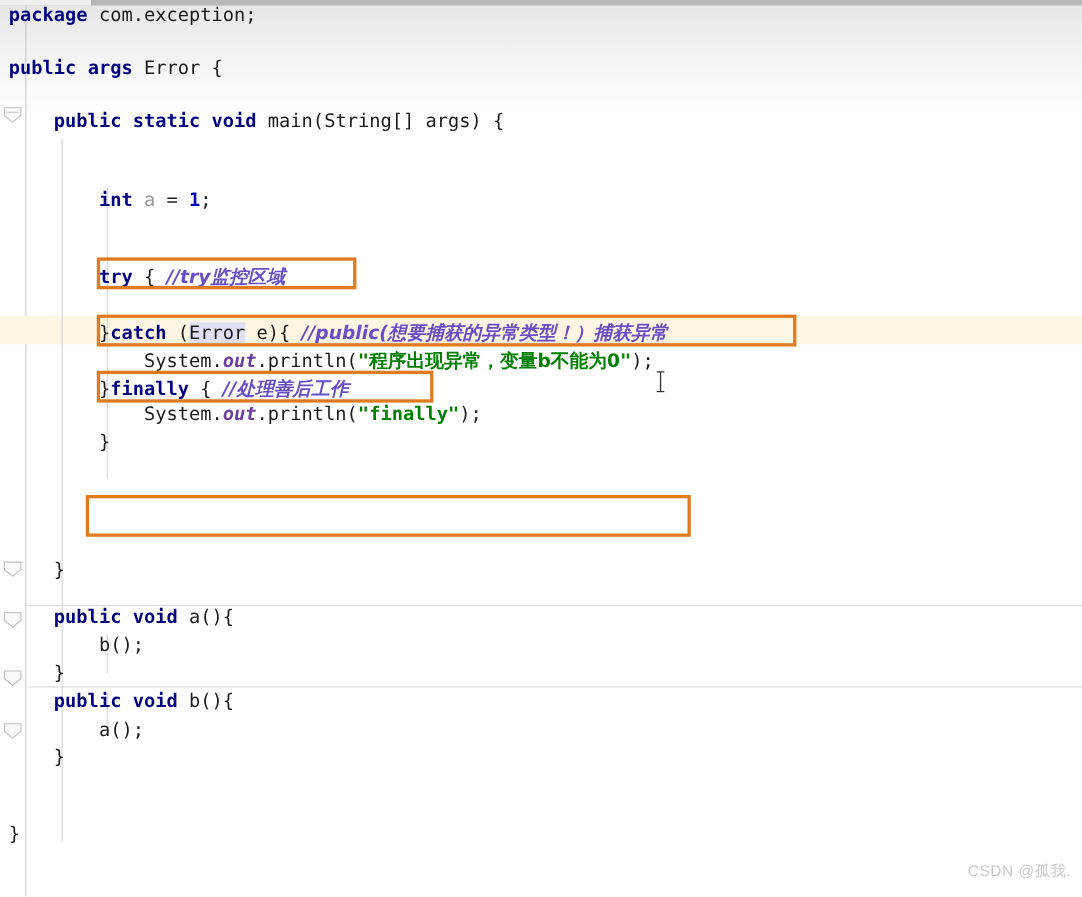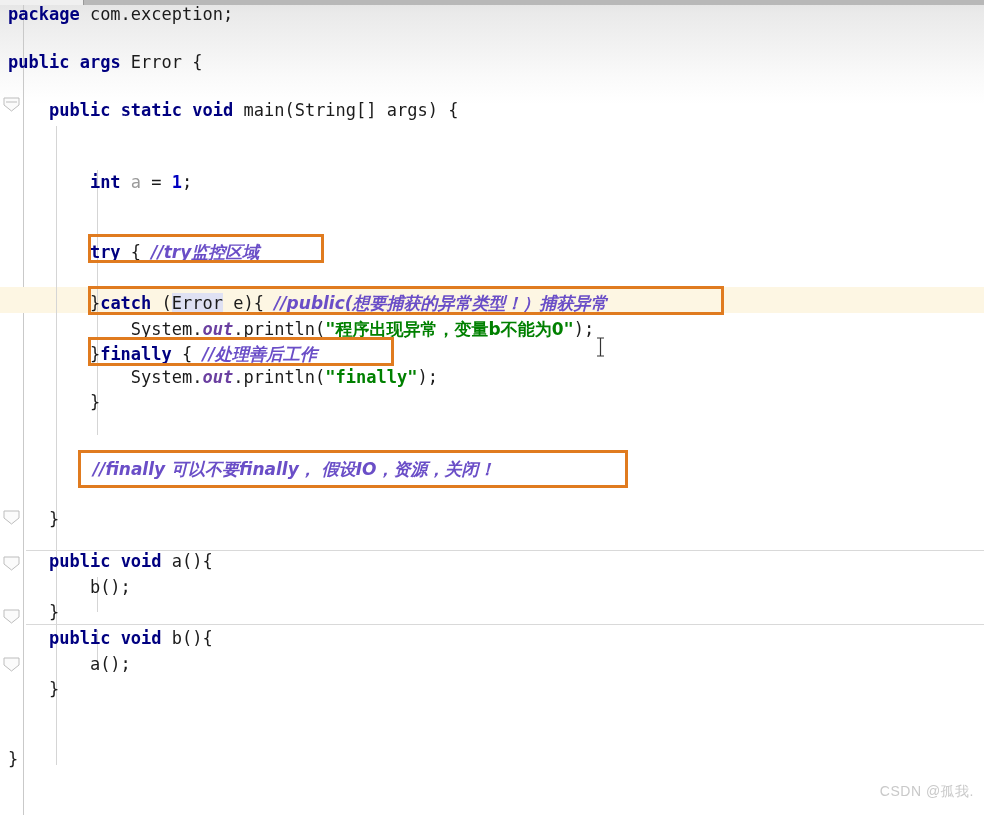--- a/index.html
+++ b/index.html
@@ -177,21 +177,20 @@
     <div class="ln" style="left:8px;top:290px;"><span>        </span><span class="plain">}</span><span class="kw">catch</span><span class="plain"> (</span><span class="typ hl-ident">Error</span><span class="plain"> e){ </span><span class="cmt cjk">//public(想要捕获的异常类型！）捕获异常</span></div>
 
     <div class="ln" style="left:8px;top:316px;"><span>            </span><span class="plain">System.</span><span class="field">out</span><span class="plain">.println(</span><span class="str">"</span><span class="str cjk">程序出现异常，变量b不能为0</span><span class="str">"</span><span class="plain">);</span></div>
 
     <div class="ln" style="left:8px;top:341px;"><span>        </span><span class="plain">}</span><span class="kw">finally</span><span class="plain"> { </span><span class="cmt cjk">//处理善后工作</span></div>
 
     <div class="ln" style="left:8px;top:364px;"><span>            </span><span class="plain">System.</span><span class="field">out</span><span class="plain">.println(</span><span class="str">"</span><span class="str">finally</span><span class="str">"</span><span class="plain">);</span></div>
 
     <div class="ln" style="left:8px;top:389px;"><span>        </span><span class="plain">}</span></div>
 
-    <div class="bigcmt cjk" style="left:93px;top:456px;">//finally 可以不要finally， 假设IO，资源，关闭！</div>
 
     <div class="ln" style="left:8px;top:506px;"><span>    </span><span class="plain">}</span></div>
 
     <div class="ln" style="left:8px;top:548px;"><span>    </span><span class="kw">public</span><span> </span><span class="kw">void</span><span class="plain"> a(){</span></div>
 
     <div class="ln" style="left:8px;top:574px;"><span>        </span><span class="plain">b();</span></div>
 
     <div class="ln" style="left:8px;top:599px;"><span>    </span><span class="plain">}</span></div>
 
     <div class="ln" style="left:8px;top:625px;"><span>    </span><span class="kw">public</span><span> </span><span class="kw">void</span><span class="plain"> b(){</span></div>

